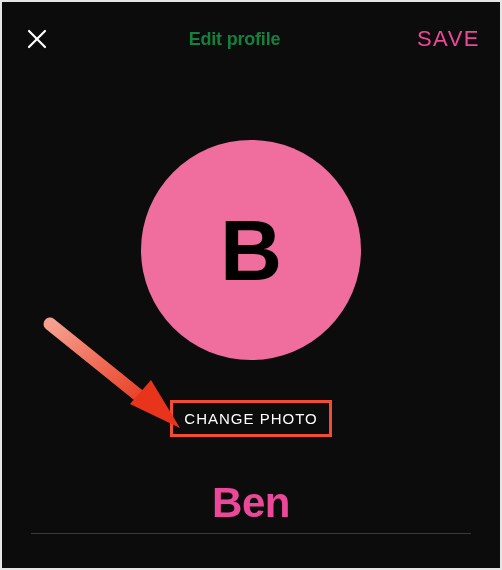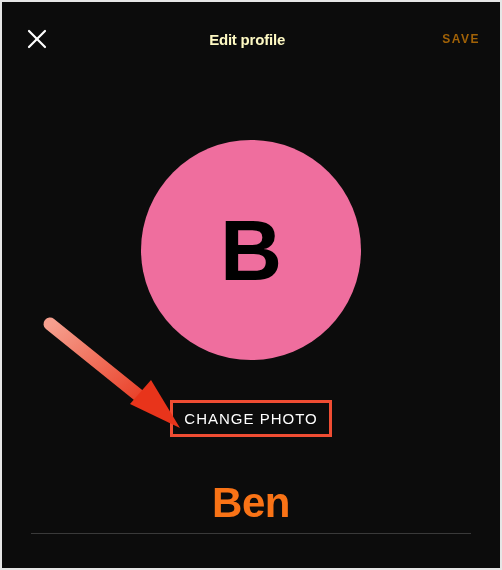--- a/index.html
+++ b/index.html
@@ -27,29 +27,29 @@
       width: 30px;
       height: 30px;
       display: flex;
       align-items: center;
       justify-content: center;
       cursor: pointer;
       color: #fff;
     }
     .close-btn svg { width: 24px; height: 24px; }
     .title {
-      color: #fef9c3;
-      font-size: 15px;
+      color: #15803d;
+      font-size: 18px;
       font-weight: 700;
       letter-spacing: -0.2px;
     }
     .save-btn {
-      color: #a16207;
-      font-size: 12px;
-      font-weight: 700;
+      color: #ec4899;
+      font-size: 22px;
+      font-weight: 400;
       letter-spacing: 1.5px;
       cursor: pointer;
     }
     .content {
       display: flex;
       flex-direction: column;
       align-items: center;
       padding-top: 82px;
     }
     .avatar {
@@ -85,21 +85,21 @@
       pointer-events: none;
     }
     .name-field {
       margin-top: 42px;
       width: 440px;
       border-bottom: 1px solid #3a3a3a;
       text-align: center;
       padding-bottom: 6px;
     }
     .name-text {
-      color: #f97316;
+      color: #ec4899;
       font-size: 42px;
       font-weight: 700;
       letter-spacing: -0.5px;
     }
     .arrow {
       position: absolute;
       left: 36px;
       top: 310px;
       width: 160px;
       height: 130px;

